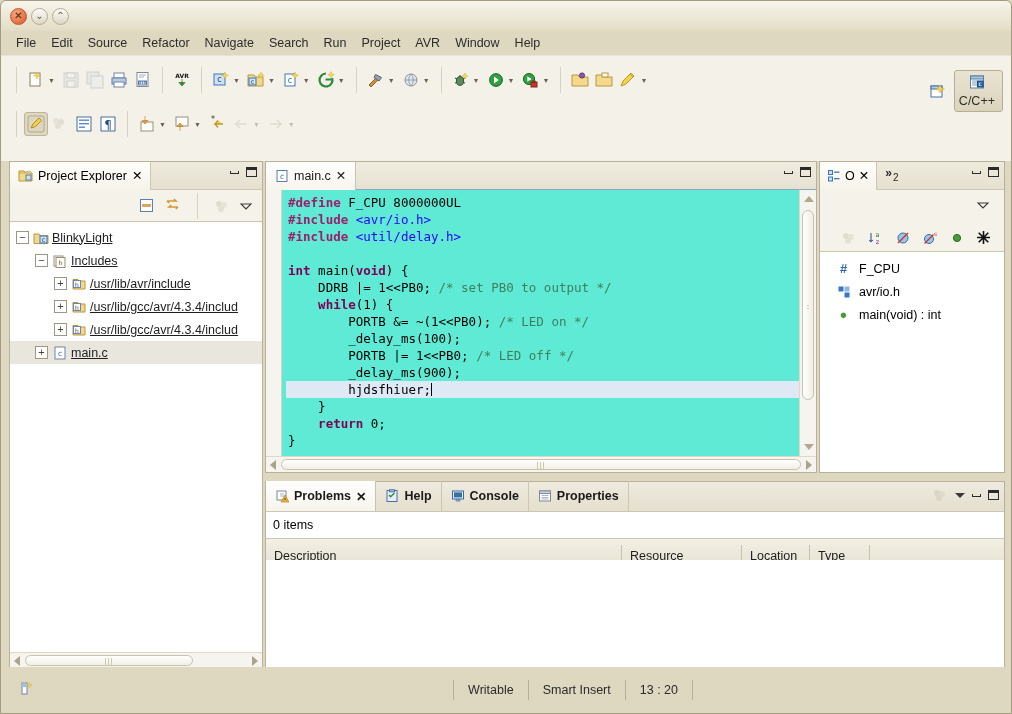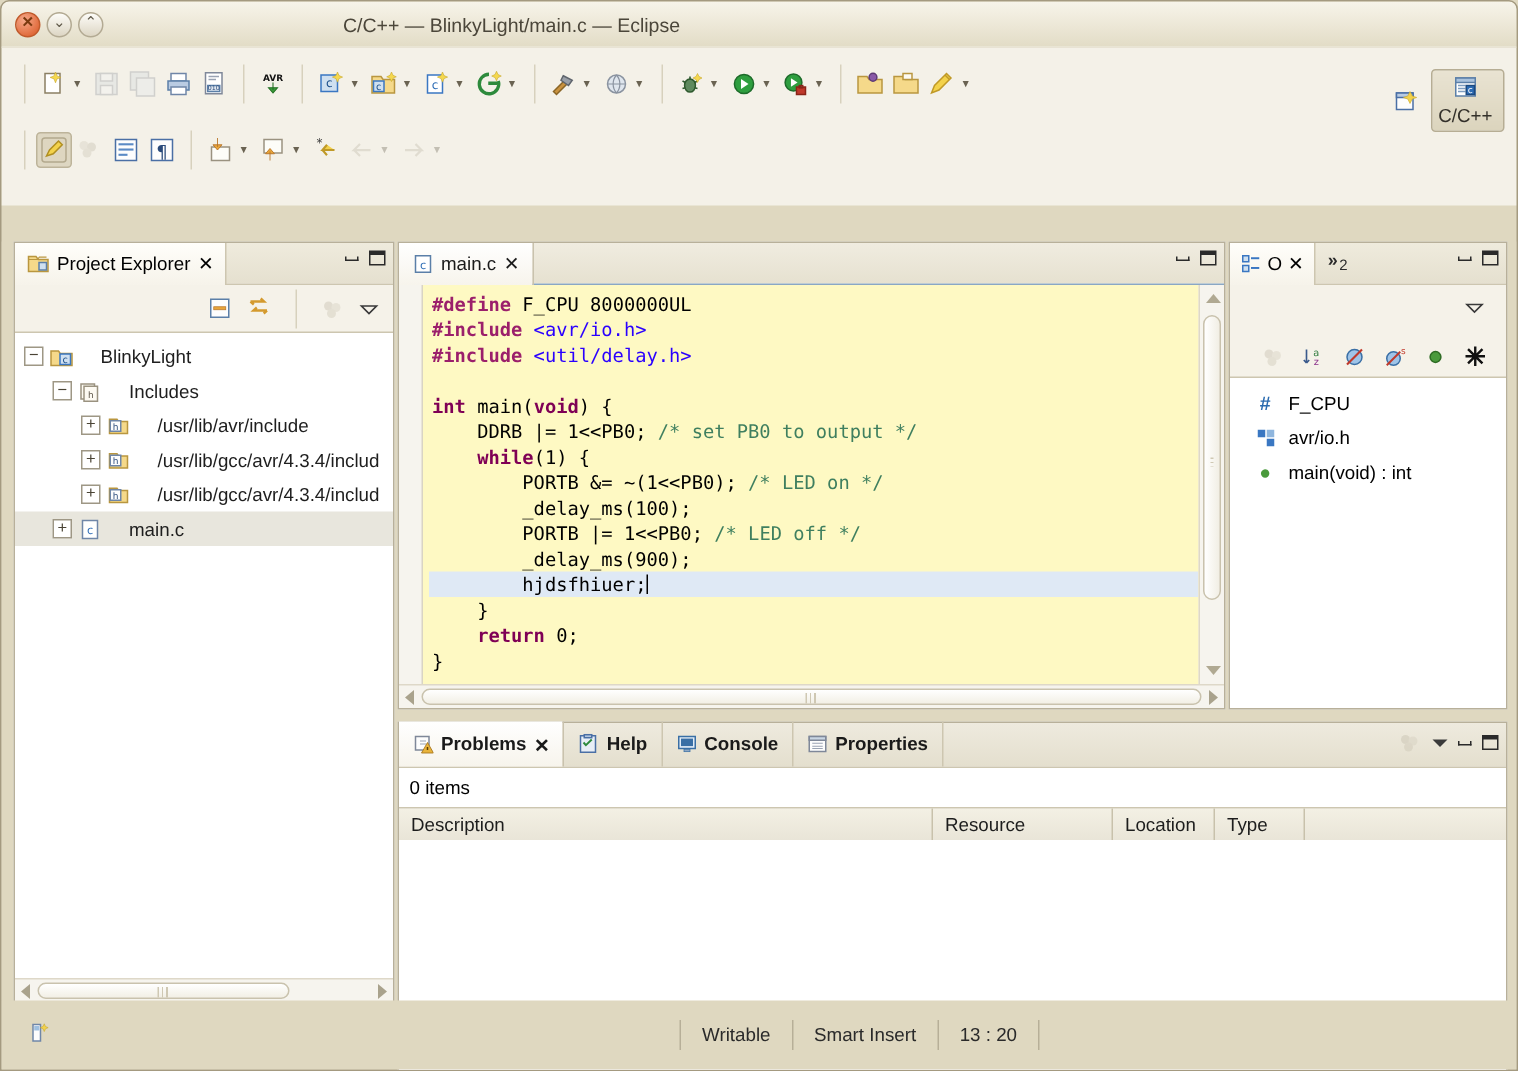--- a/index.html
+++ b/index.html
@@ -124,39 +124,39 @@
     display:flex; align-items:center; justify-content:flex-end; gap:9px; padding-right:9px;
   }
   .tree { padding-top:4px; font-size:12.5px; color:#1e1e1e; background:#fff; }
   .tnode { display:flex; align-items:center; height:23px; padding-left:6px; white-space:nowrap; }
   .tnode.sel { background:#e8e6dd; }
   .twist {
     width:13px;height:13px;border:1px solid #9e9785;background:#fff;
     display:flex;align-items:center;justify-content:center;
     font-size:11px;line-height:9px;color:#4a4435; margin-right:4px; flex:none;
   }
-  .tlabel { margin-left:18px; }
+  .tlabel { margin-left:3px;text-decoration:underline; }
 
   
   #editor-area { left:264px; top:0; width:552px; height:312px; }
   .editor-tabrow {
     height:28px;
     background:linear-gradient(to bottom,#f0ece0,#e6e1d0);
     display:flex; align-items:center; position:relative;
     border-bottom:1px solid #8aa7c4;
   }
   .editor-tab {
     display:flex; align-items:center; gap:5px; height:28px; padding:0 9px;
     font-size:12.5px; color:#1a1a1a;
     background:linear-gradient(to bottom,#ffffff,#f7f4ec);
     border-right:1px solid #c9c2ad;
   }
   .code-wrap {
     position:absolute; left:0; right:0; top:28px; bottom:0;
-    background:#fef9c3; overflow:hidden;
+    background:#5eead4; overflow:hidden;
   }
   .gutter {
     position:absolute; left:0; top:0; bottom:16px; width:16px;
     background:#f6f4ee; border-right:1px solid #d9d4c4;
   }
   .code {
     position:absolute; left:17px; right:17px; top:0; bottom:16px;
     font-family:"DejaVu Sans Mono", monospace;
     font-size:12.5px; line-height:17px;
     padding:4px 0 0 3px; white-space:pre; overflow:hidden;
@@ -255,21 +255,21 @@
     display:flex; align-items:center; gap:5px; height:30px; padding:0 9px;
     font-size:12.5px; color:#1a1a1a;font-weight:bold;
   }
   .bp-tab.active {
     background:linear-gradient(to bottom,#ffffff,#f7f4ec);
     border-right:1px solid #c9c2ad;
   }
   .bp-tab.plain-tab { border-right:1px solid #cdc6b0; }
   .bp-items { height:26px; background:#fff; display:flex; align-items:center; padding-left:7px; font-size:12.5px; }
   .bp-header {
-    height:36px; display:flex; 
+    height:36px; display:flex; align-items:center;
     background:linear-gradient(to bottom,#f3f0e4,#e3ded0);
     border-top:1px solid #cdc6b0; border-bottom:1px solid #c1baa4;
     font-size:12.5px; color:#1d1d1d;
   }
   .bp-col { padding-left:8px; border-right:1px solid #c8c1ab; height:22px; line-height:22px; overflow:hidden; }
   .bp-body { position:absolute; left:0; right:0; top:78px; bottom:16px; background:#fff; }
 
   
   .statusbar {
     position:absolute; left:0; right:0; bottom:0; height:46px;
@@ -289,25 +289,35 @@
       <div class="wbtn close">
         <span>✕</span>
       </div>
       <div class="wbtn">
         <span>⌄</span>
       </div>
       <div class="wbtn">
         <span>⌃</span>
       </div>
     </div>
-    <div class="title-text">
-      <span class="title-text-inner">C/C++ — BlinkyLight/main.c — Eclipse</span>
+  </div>
+
+  <div class="menubar" id="menubar">
+      <div class="menu-item">File</div>
+      <div class="menu-item">Edit</div>
+      <div class="menu-item">Source</div>
+      <div class="menu-item">Refactor</div>
+      <div class="menu-item">Navigate</div>
+      <div class="menu-item">Search</div>
+      <div class="menu-item">Run</div>
+      <div class="menu-item">Project</div>
+      <div class="menu-item">AVR</div>
+      <div class="menu-item">Window</div>
+      <div class="menu-item">Help</div>
     </div>
-  </div>
-
 
   <div class="toolbar-wrap">
     <div class="toolrow" id="toolrow1">
       <div class="sep"></div>
     <div class="tbtn">
           <svg width="20" height="20" viewBox="0 0 20 20">
             <rect x="4" y="3" width="10" height="13" fill="#fff" stroke="#8a7f63"></rect>
             <path d="M11 2 L12 4.6 L14.6 5.6 L12 6.6 L11 9.2 L10 6.6 L7.4 5.6 L10 4.6 Z" fill="#f5d84e" stroke="#c8a82c" stroke-width="0.4"></path>
           </svg>
         </div>

